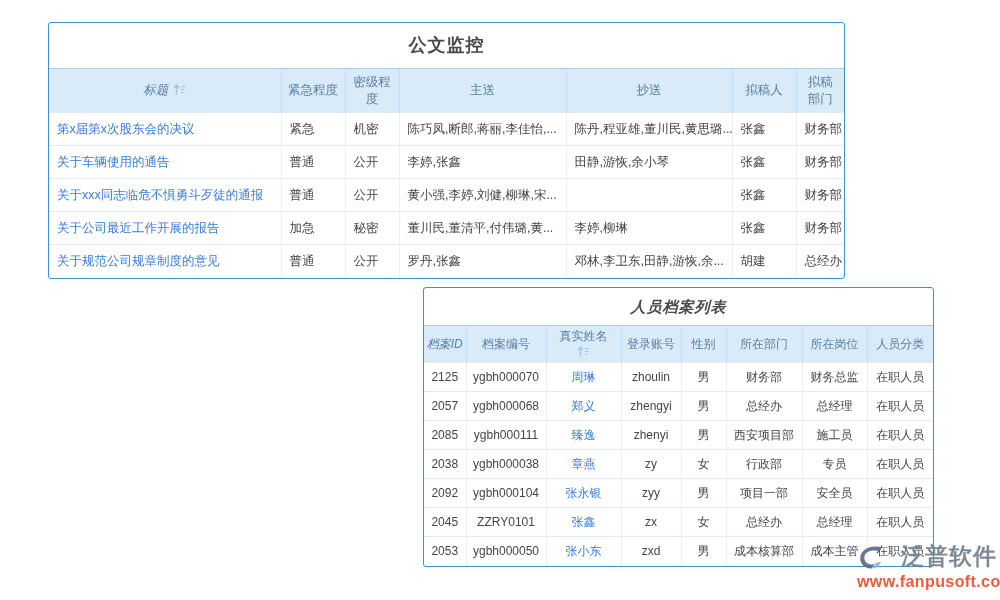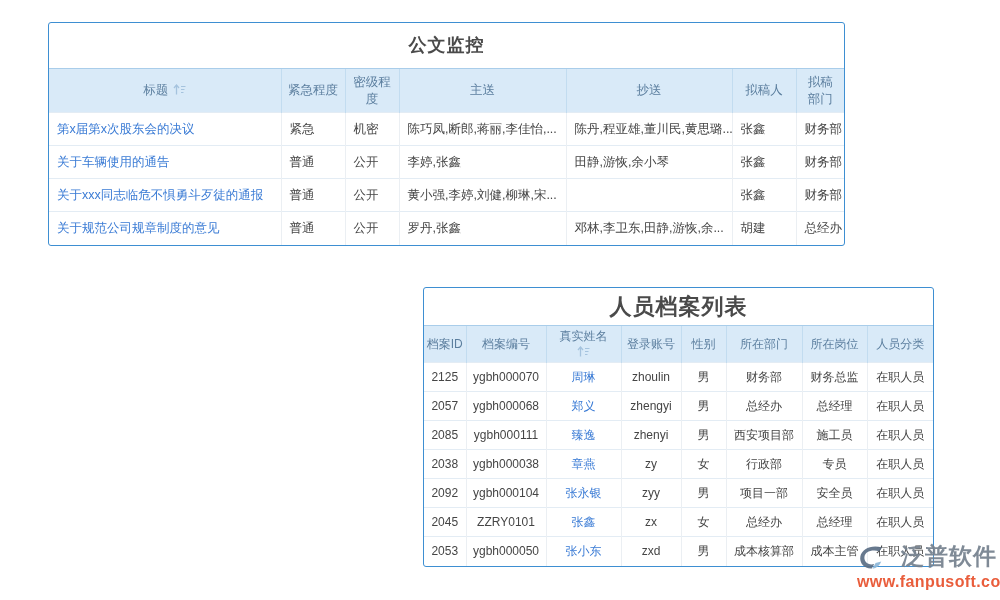--- a/index.html
+++ b/index.html
@@ -26,21 +26,21 @@
   th {
     background:#d9eaf8;
     color:#5b7e9e;
     font-weight:normal;
     text-align:center;
     border-top:1px solid #a9cdea;
     border-left:1px solid #c2dcf0;
     vertical-align:middle;
     line-height:1.35;
   }
-  th:first-child { border-left:none; }
+  th:first-child { border-left:none;font-style:italic; }
   td {
     color:#454545;
     border-top:1px solid #e3ecf4;
     border-left:1px solid #ebeff3;
     white-space:nowrap;
     overflow:hidden;
     vertical-align:middle;
   }
   td:first-child { border-left:none; }
   .al { text-align:left; }
@@ -48,21 +48,21 @@
   .link { color:#3a7bd5; cursor:pointer;margin-left:10px; }
 
   
   .doc-panel { left:48px; top:22px; width:797px; }
   .doc-panel .panel-title { height:45px; line-height:45px; font-size:18px; }
   .doc-panel th { height:44px; font-size:12.5px; padding:0 6px; }
   .doc-panel td { height:33px; font-size:12.5px; padding:0 8px; }
 
   
   .personnel-panel { left:423px; top:287px; width:511px; }
-  .personnel-panel .panel-title { height:37px; line-height:37px; font-size:22px; }
+  .personnel-panel .panel-title { height:37px; line-height:37px; font-size:15px;font-style:italic; }
   .personnel-panel th { height:37px; font-size:12px; padding:0 1px; }
   .personnel-panel td { height:29px; font-size:12px; padding:0 2px; text-align:center; }
 
   .sort-icon { vertical-align:-1px; margin-left:5px; }
   .th-stack span { display:block; }
   .th-stack .sort-icon { margin-left:0; }
 
   
   .watermark {
     position:absolute;
@@ -140,20 +140,29 @@
         <td class="al">田静,游恢,余小琴</td>
         <td class="ac">张鑫</td>
         <td class="ac">财务部</td>
       </tr>
       <tr>
         <td class="al link">关于xxx同志临危不惧勇斗歹徒的通报</td>
         <td class="ac">普通</td>
         <td class="ac">公开</td>
         <td class="al">黄小强,李婷,刘健,柳琳,宋...</td>
         <td class="al"></td>
+        <td class="ac">张鑫</td>
+        <td class="ac">财务部</td>
+      </tr>
+      <tr>
+        <td class="al link">关于公司最近工作开展的报告</td>
+        <td class="ac">加急</td>
+        <td class="ac">秘密</td>
+        <td class="al">董川民,董清平,付伟璐,黄...</td>
+        <td class="al">李婷,柳琳</td>
         <td class="ac">张鑫</td>
         <td class="ac">财务部</td>
       </tr>
       <tr>
         <td class="al link">关于规范公司规章制度的意见</td>
         <td class="ac">普通</td>
         <td class="ac">公开</td>
         <td class="al">罗丹,张鑫</td>
         <td class="al">邓林,李卫东,田静,游恢,余...</td>
         <td class="ac">胡建</td>

